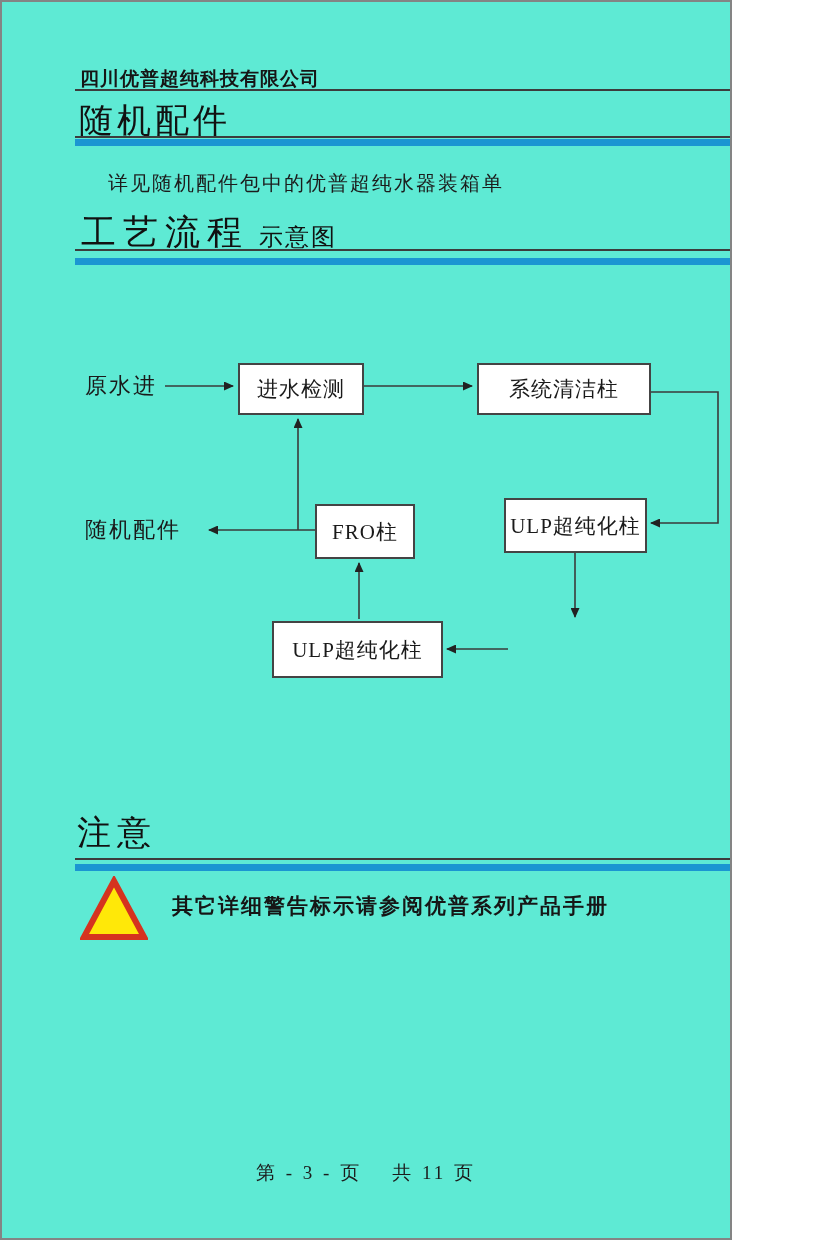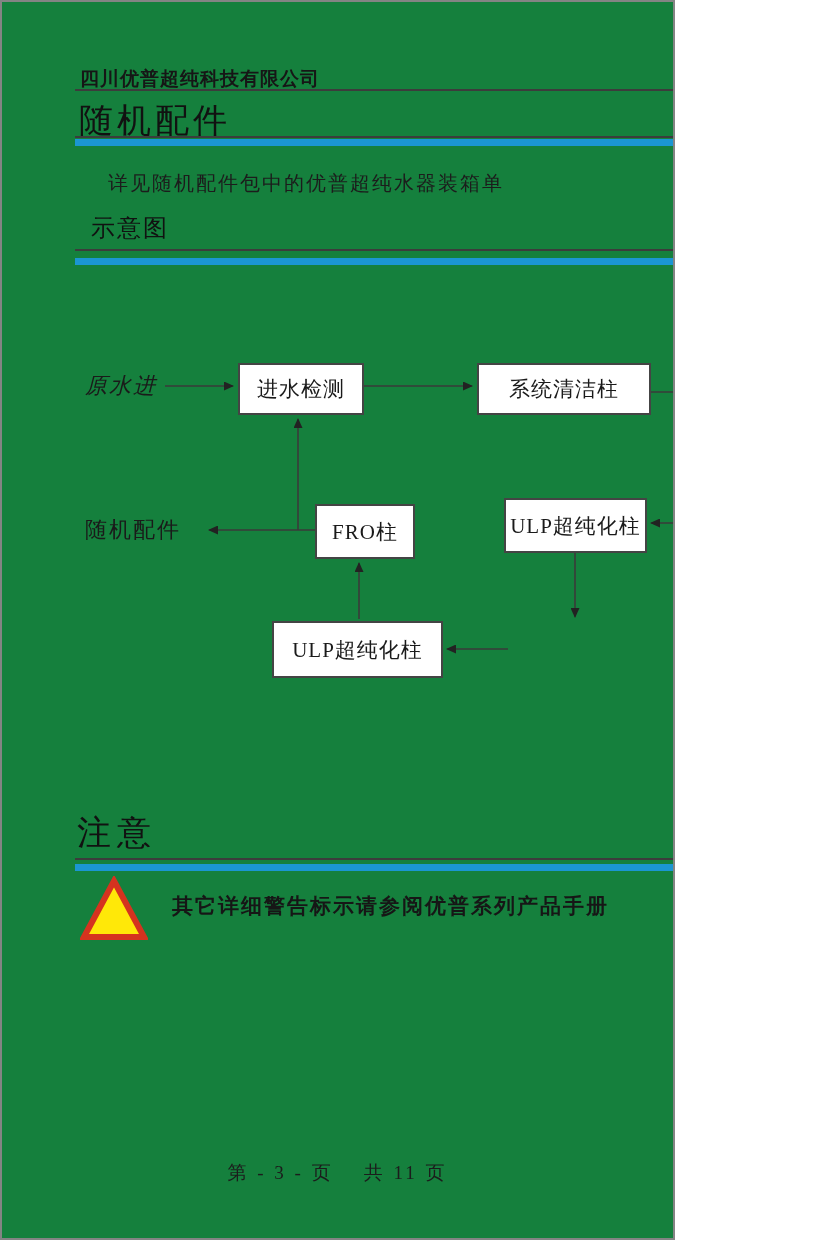--- a/index.html
+++ b/index.html
@@ -1,20 +1,20 @@
 <!DOCTYPE html>
 <html><head>
 <meta charset="utf-8">
 <style>
   html,body{margin:0;padding:0;background:#ffffff;}
   .page{
     position:relative;
-    width:675px;height:1240px;
+    width:732px;height:1240px;
     box-sizing:border-box;
-    background:#15803d;
+    background:#5eead4;
     border:2px solid #848484;
     overflow:hidden;
     font-family:"Liberation Serif","DejaVu Serif",serif;
     color:#1f1f1f;
   }
   .abs{position:absolute;}
 
   
   .company{
     left:78px;top:66px;
@@ -50,21 +50,21 @@
   }
   .n-inlet{left:163px;top:21px;width:126px;height:52px;}
   .n-clean{left:402px;top:21px;width:174px;height:52px;}
   .n-pre{left:429px;top:156px;width:143px;height:55px;}
   .n-fro{left:240px;top:162px;width:100px;height:55px;}
   .n-uv{left:435px;top:279px;width:124px;height:57px;}
   .n-ultra{left:197px;top:279px;width:171px;height:57px;}
   .flow-label{
     position:absolute;font-size:22px;letter-spacing:2px;color:#1a1a1a;line-height:26px;
   }
-  .l-in{left:10px;top:31px;font-style:italic;}
+  .l-in{left:10px;top:31px;}
   .l-out{left:10px;top:175px;}
 
   
   .h3{left:75px;top:812px;font-size:34px;line-height:38px;letter-spacing:6px;color:#111111;}
   .warn-tri{left:78px;top:874px;}
   .warn-text{
     left:170px;top:891px;
     font-family:"Liberation Sans","DejaVu Sans",sans-serif;
     font-weight:bold;font-size:21px;line-height:25px;letter-spacing:2px;color:#161616;
   }
@@ -83,20 +83,21 @@
 
   <div class="abs company">四川优普超纯科技有限公司</div>
   <div class="abs rule-dark" style="top:87px;"></div>
 
   <div class="abs h1" style="top:101px;">随机配件</div>
   <div class="abs rule-thin" style="top:134px;"></div>
   <div class="abs rule-blue" style="top:137px;"></div>
   <div class="abs body-text">详见随机配件包中的优普超纯水器装箱单</div>
 
   <div class="abs h2-row">
+    <span class="h2-main">工艺流程</span>
     <span class="h2-sub">示意图</span>
   </div>
   <div class="abs rule-thin" style="top:247px;"></div>
   <div class="abs rule-blue" style="top:256px;"></div>
 
   <div class="abs diagram">
     <svg class="flow-svg" width="682" height="350" viewBox="0 0 682 350">
       <defs>
         <marker id="arr" markerWidth="10" markerHeight="9" refX="9" refY="4.5" orient="auto" markerUnits="userSpaceOnUse">
           <path d="M0,0 L10,4.5 L0,9 Z" fill="#222222"></path>

